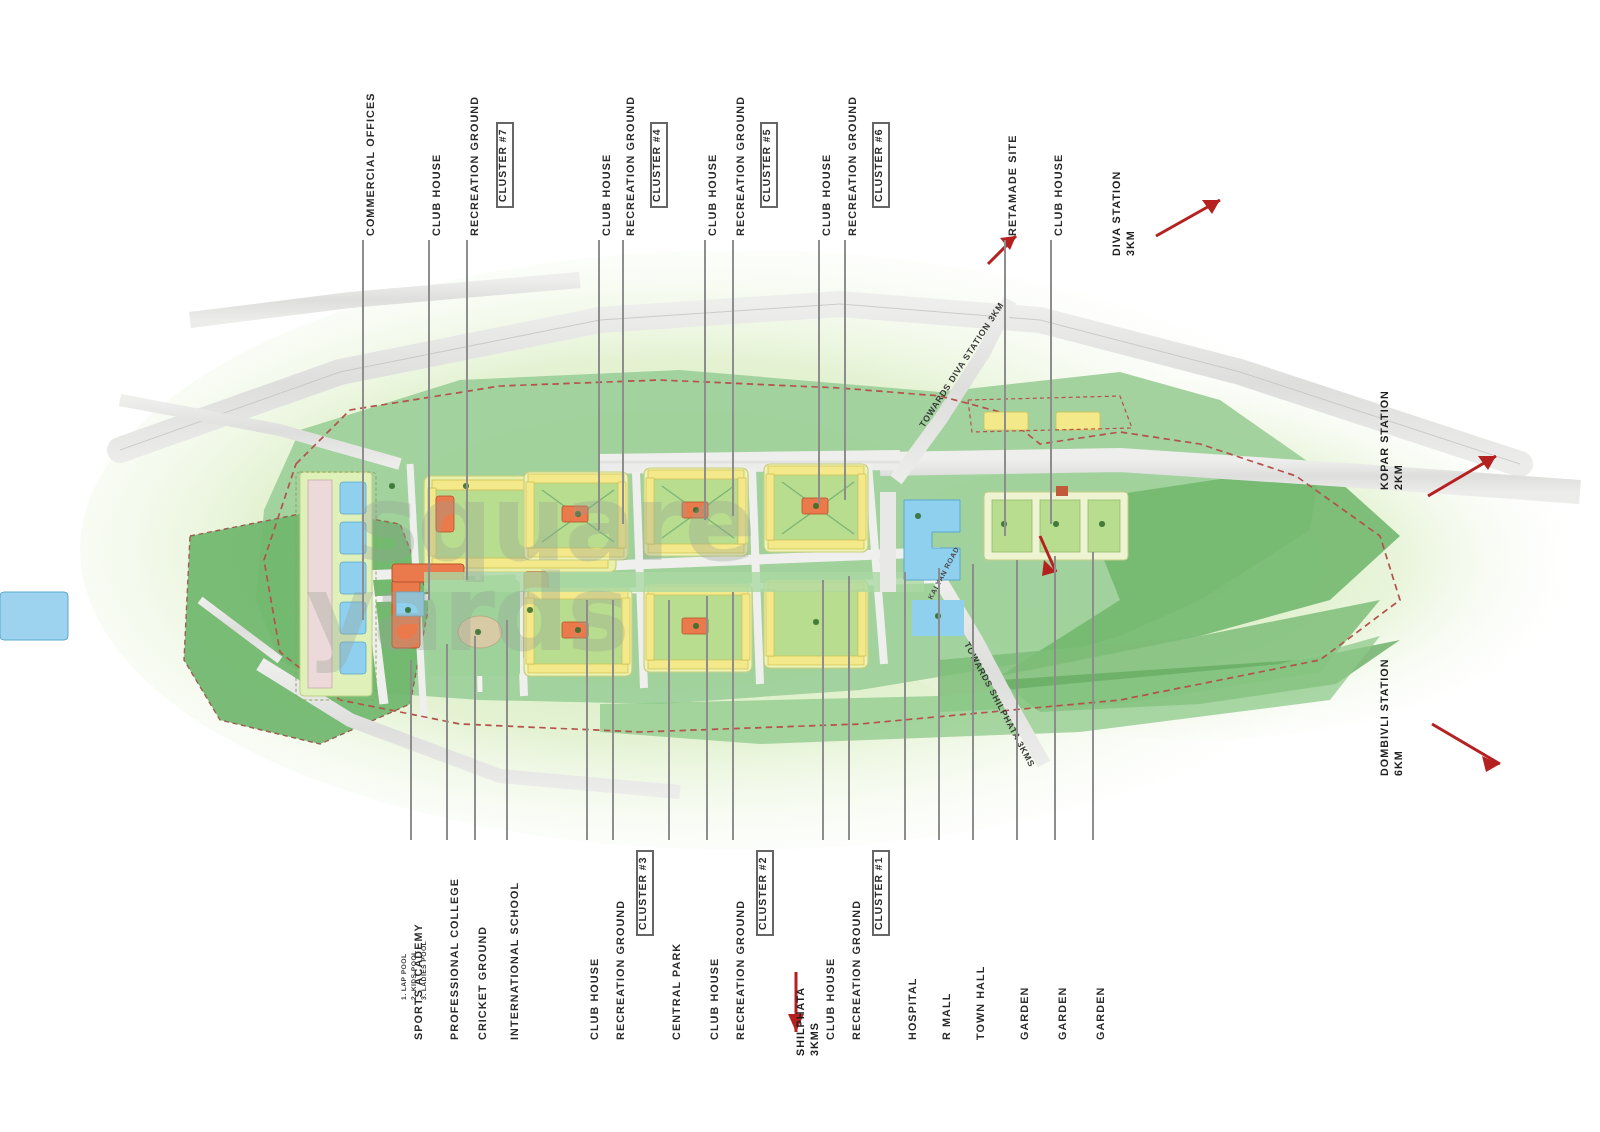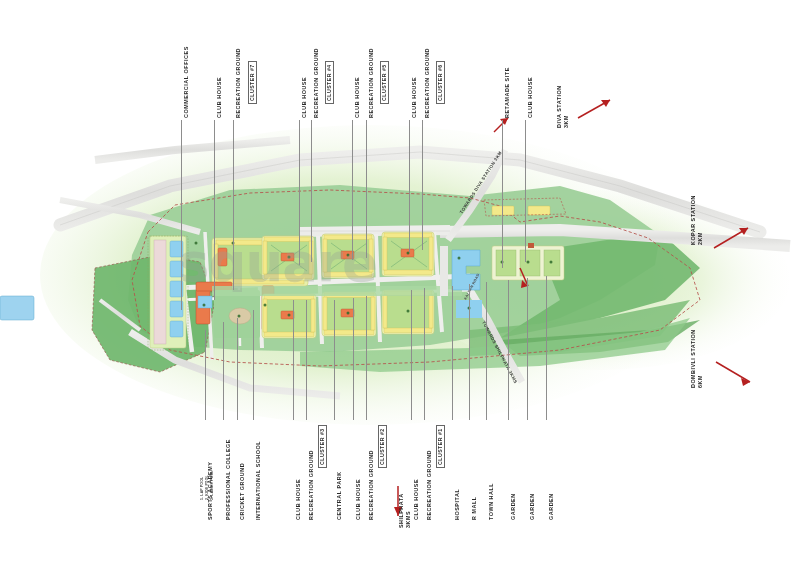--- a/index.html
+++ b/index.html
@@ -298,20 +298,21 @@
       </g>
 
       <text x="462" y="214" transform="rotate(-57 462 214)" font-family="Liberation Sans, sans-serif" font-size="4.4" font-weight="bold" fill="#3a3a3a" letter-spacing="0.4">TOWARDS DIVA STATION 3KM</text>
       <text x="482" y="322" transform="rotate(62 482 322)" font-family="Liberation Sans, sans-serif" font-size="4.4" font-weight="bold" fill="#3a3a3a" letter-spacing="0.4">TOWARDS SHILPHATA 3KMS</text>
       <text x="466" y="300" transform="rotate(-62 466 300)" font-family="Liberation Sans, sans-serif" font-size="3.6" font-weight="bold" fill="#4a4a4a" letter-spacing="0.3">KALYAN ROAD</text>
     </svg>
   </div>
 
   <div class="watermark">
     <div class="wm-text wm1">square</div>
+    <div class="wm-text wm2">yards</div>
   </div>
 
   <div id="callouts">
       <div class="leader thin" style="left: 181px; top: 120px; height: 190px;"></div>
       <div class="vlabel up" style="left: 184px; top: 118px;">COMMERCIAL OFFICES</div>
       <div class="leader thin" style="left: 214px; top: 120px; height: 180px;"></div>
       <div class="vlabel up" style="left: 217px; top: 118px;">CLUB HOUSE</div>
       <div class="leader thin" style="left: 233px; top: 120px; height: 170px;"></div>
       <div class="vlabel up" style="left: 236px; top: 118px;">RECREATION GROUND</div>
       <div class="leader thin" style="left: 299px; top: 120px; height: 145px;"></div>

